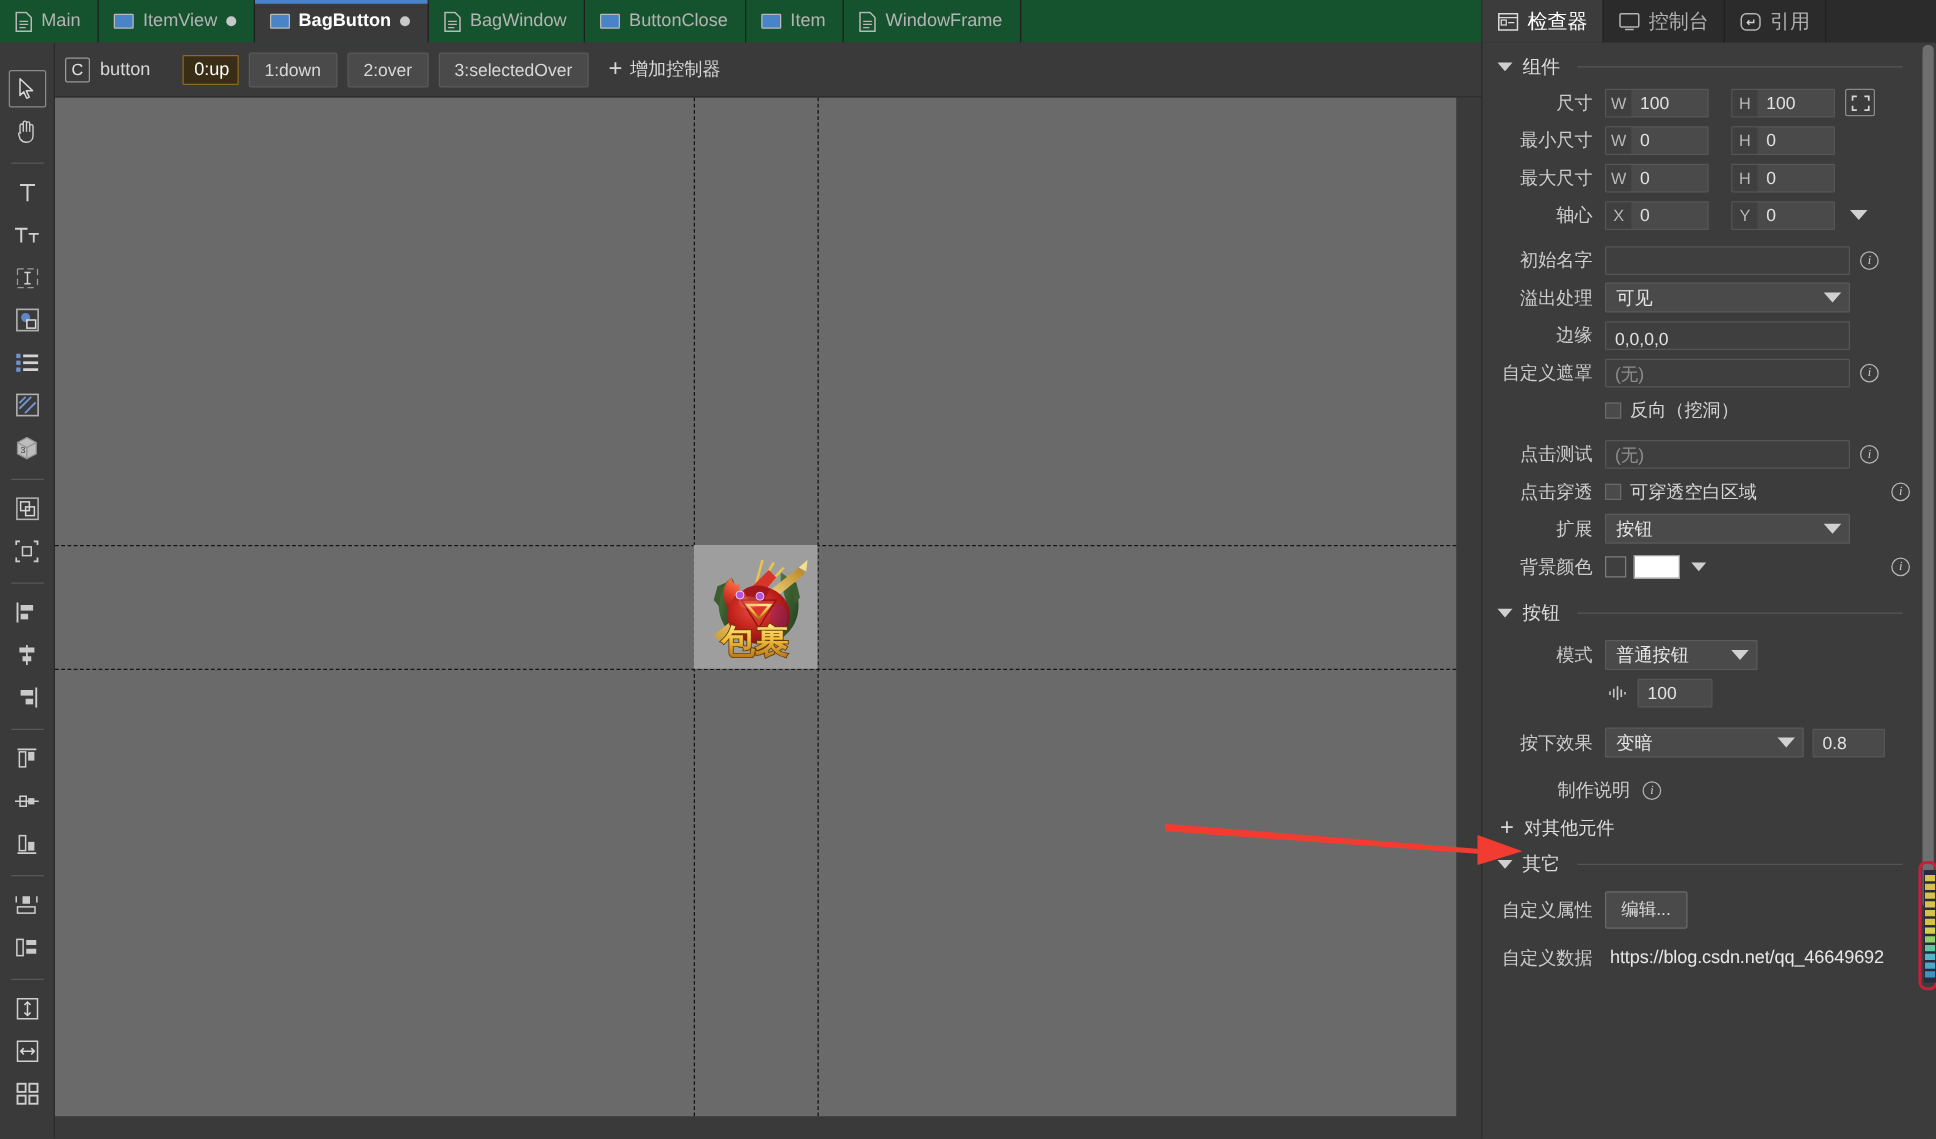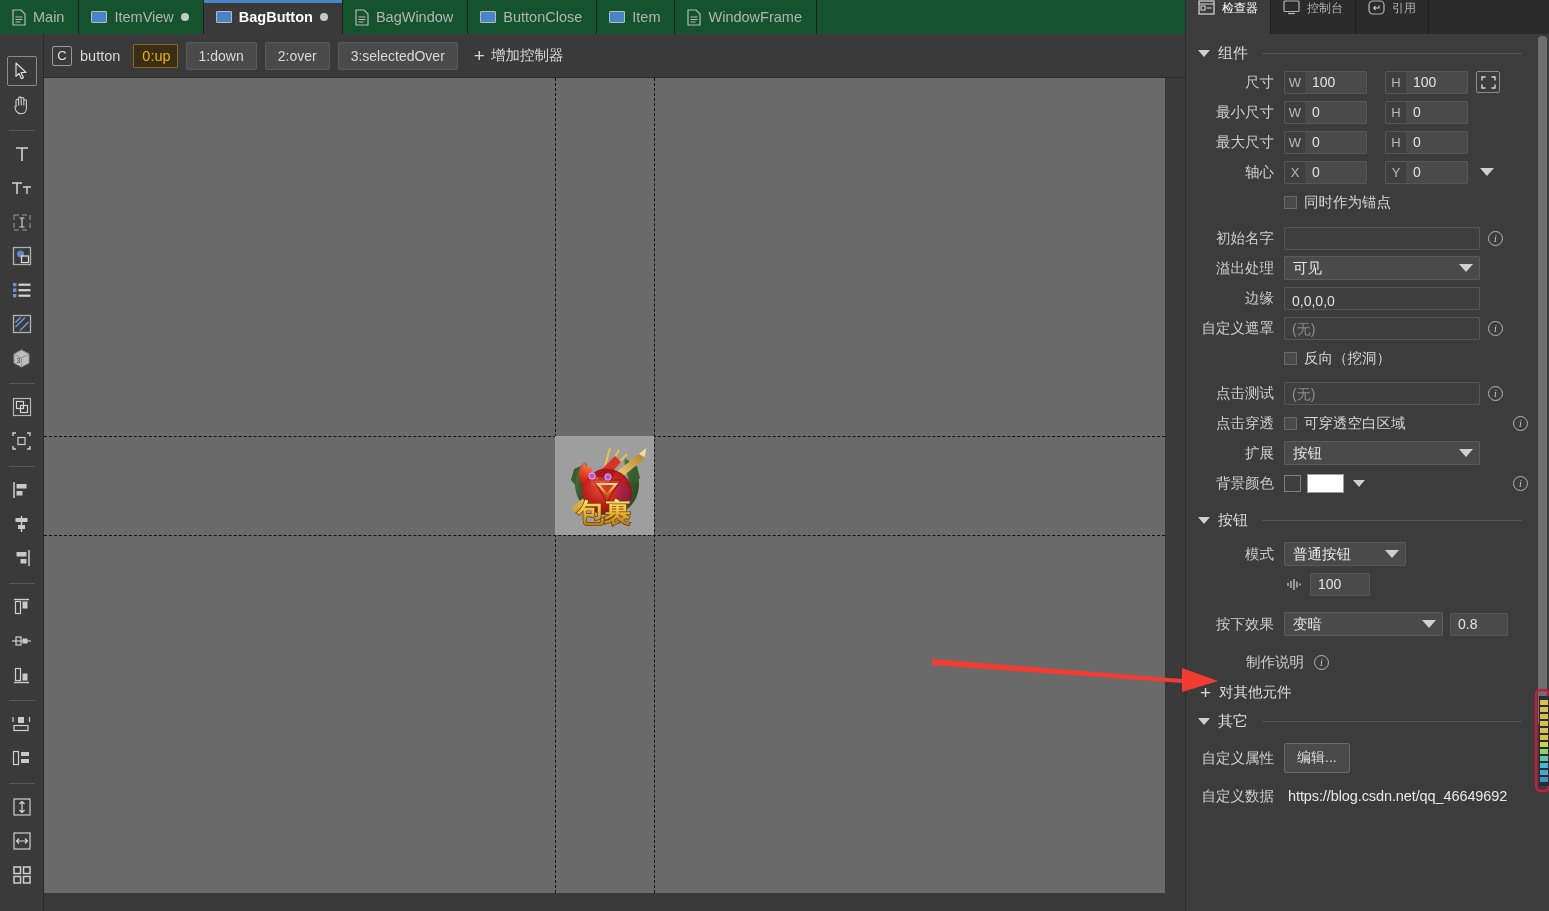--- a/index.html
+++ b/index.html
@@ -49,21 +49,21 @@
   .c-badge {
     width: 20px; height: 20px; border: 1px solid #9a9a9a; color: #e0e0e0;
     font-size: 13px; display: flex; align-items: center; justify-content: center;
     border-radius: 2px; flex: none;
   }
   .c-name { color: #d8d8d8; font-size: 14.5px; margin-right: 5px; }
   .state-btn {
     background: #4a4a4a; border: 1px solid #5a5a5a; color: #d8d8d8;
     font-size: 14px; padding: 5px 12px; border-radius: 2px; cursor: default;
   }
-  .state-btn.sel { background: #3a2d16; border-color: #8a6a20; color: #eab308; }
+  .state-btn.sel { background: #3a2d16; border-color: #8a6a20; color: #ffffff; margin-left: 13px; }
   .add-ctrl { display: flex; align-items: center; gap: 6px; color: #d8d8d8;
               font-size: 14.5px; margin-left: 8px; cursor: default; }
   .plus { color: #d8d8d8; font-size: 19px; line-height: 1; }
 
   
   #lefttool {
     position: absolute; left: 0; top: 34px; width: 44px; height: 877px;
     background: #3a3a3a; border-right: 1px solid #2b2b2b;
     display: flex; flex-direction: column; align-items: center;
     padding-top: 22px;
@@ -108,22 +108,22 @@
 
   
   #inspector {
     position: absolute; left: 1185px; top: 0; width: 364px; height: 911px;
     background: #3c3c3c; border-left: 1px solid #2b2b2b;
   }
   #insp-tabs {
     height: 34px; background: #2b2b2b; display: flex; align-items: stretch;
   }
   .itab {
-    display: flex; gap: 7px; padding: 0 12px;
-    color: #b0b0b0; font-size: 12px; border-right: 1px solid #1f1f1f; cursor: default;
+    display: flex; align-items: center; gap: 7px; padding: 0 12px;
+    color: #b0b0b0; font-size: 16px; border-right: 1px solid #1f1f1f; cursor: default;
   }
   .itab.active { background: #3c3c3c; color: #ffffff; }
   .itab svg { display: block; }
 
   #insp-body {
     position: absolute; left: 0; top: 34px; width: 350px; height: 877px;
     overflow: hidden;
   }
 
   .sect-head {
@@ -674,25 +674,20 @@
           <span class="val">0</span>
         </div>
         <div style="width:18px"></div>
         <div class="fld wh">
           <span class="pfx">Y</span>
           <span class="val">0</span>
         </div>
         <span class="dncaret" style="margin-left:12px"></span>
       </div>
 
-      <div class="row">
-        <div class="rlabel"></div>
-        <span class="cbox"></span>
-        <span class="cbtext">同时作为锚点</span>
-      </div>
 
       <div class="row" style="margin-top:6px">
         <div class="rlabel">初始名字</div>
         <div class="fld empty wide">
           <span class="val ph"></span>
         </div>
         <span class="info">i</span>
       </div>
 
       <div class="row">

